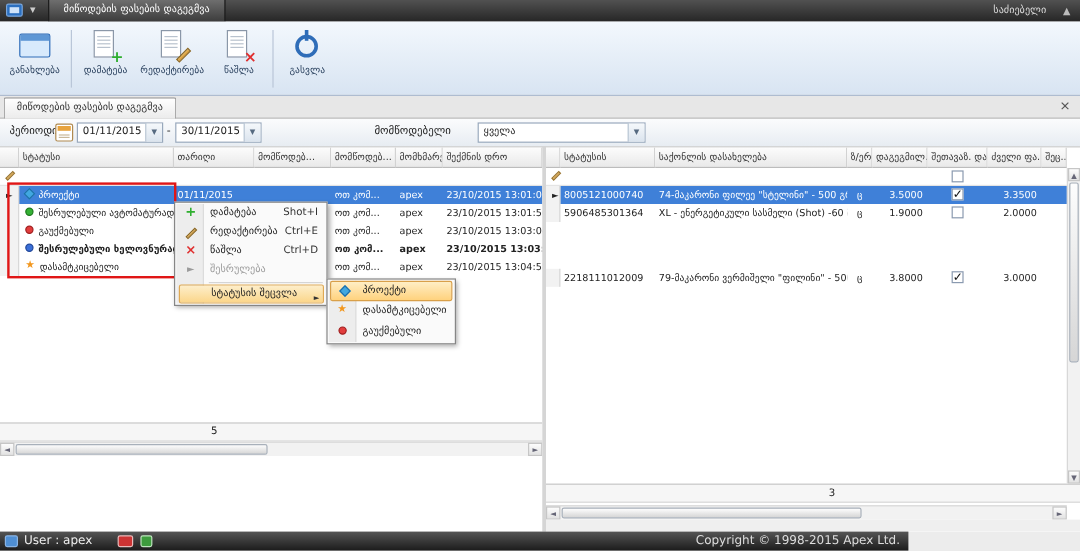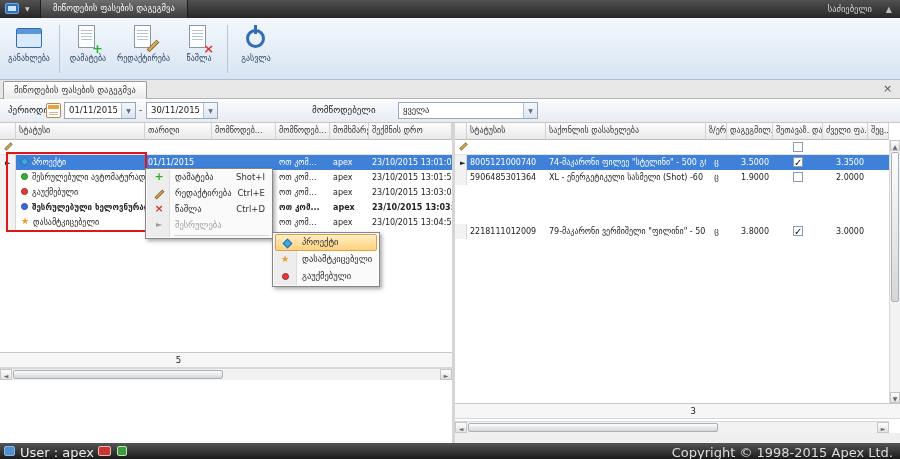--- a/index.html
+++ b/index.html
@@ -116,21 +116,21 @@
   .msep{height:1px;background:#d5d5d5;margin:1px 2px 1px 27px;}
   .subarrow{position:absolute;right:3px;top:4px;font-size:6px;color:#333;}
   .smenu{position:absolute;left:272px;top:232px;width:108px;background:#fafafa;border:1px solid #868686;box-shadow:2px 2px 4px rgba(0,0,0,.35);z-index:55;padding:1px;}
   .smenu::before{content:"";position:absolute;left:1px;top:1px;bottom:1px;width:22px;background:#ededed;border-right:1px solid #dcdcdc;}
   .smi{position:relative;height:17px;line-height:16px;font-size:8.5px;color:#1e1e1e;padding-left:28px;}
   .smi .mico{position:absolute;left:4px;top:1px;width:16px;height:15px;text-align:center;line-height:14px;}
   .smi.hl{background:linear-gradient(#ffeec5,#ffd27e);border:1px solid #d9a04a;border-radius:2px;margin:0 1px;height:17px;line-height:15px;padding-left:26px;}
   .smi .sicon{margin-top:0;}
 
   
-  .statusbar{position:absolute;left:0;bottom:0;width:900px;height:16px;background:linear-gradient(#555,#1b1b1b);color:#eee;font-size:13px;}
+  .statusbar{position:absolute;left:0;bottom:0;width:757px;height:16px;background:linear-gradient(#555,#1b1b1b);color:#eee;font-size:10px;}
   .sb-appicon{position:absolute;left:4px;top:3px;width:11px;height:10px;background:#4f8fd4;border:1px solid #8ab4e4;border-radius:2px;}
   .sb-user{position:absolute;left:20px;top:2px;}
   .sb-badge-red{position:absolute;left:98px;top:3px;width:13px;height:10px;background:#cc3333;border:1px solid #e8baba;border-radius:2px;}
   .sb-badge-green{position:absolute;left:117px;top:3px;width:10px;height:10px;background:#3d9c3d;border:1px solid #bde4bd;border-radius:2px;}
   .sb-copy{position:absolute;right:7px;top:2px;color:#ddd;}
 </style>
 </head>
 <body>
 
 <div class="app">
@@ -358,20 +358,24 @@
     <div class="mi">
       <span class="mico cross">×</span>
       <span>წაშლა</span>
       <span class="msc">Ctrl+D</span>
     </div>
     <div class="mi disabled">
       <span class="mico gray">►</span>
       <span>შესრულება</span>
     </div>
     <div class="msep"></div>
+    <div class="mi hl">
+      <span>სტატუსის შეცვლა</span>
+      <span class="subarrow">►</span>
+    </div>
   </div>
 
   <div class="smenu">
     <div class="smi hl">
       <span class="mico"><span class="sicon diamond"></span></span>
       <span>პროექტი</span>
     </div>
     <div class="smi">
       <span class="mico"><span class="sicon star">★</span></span>
       <span>დასამტკიცებელი</span>

